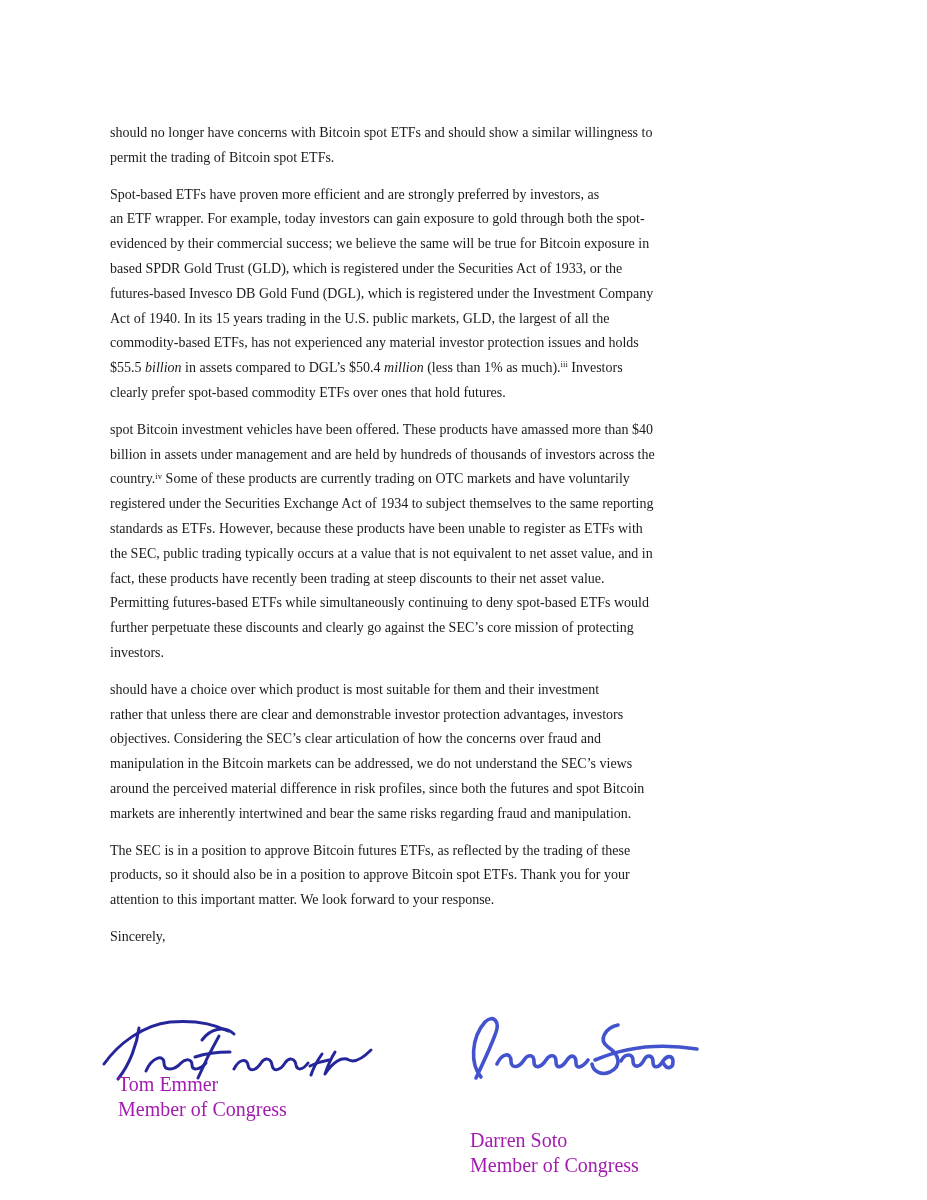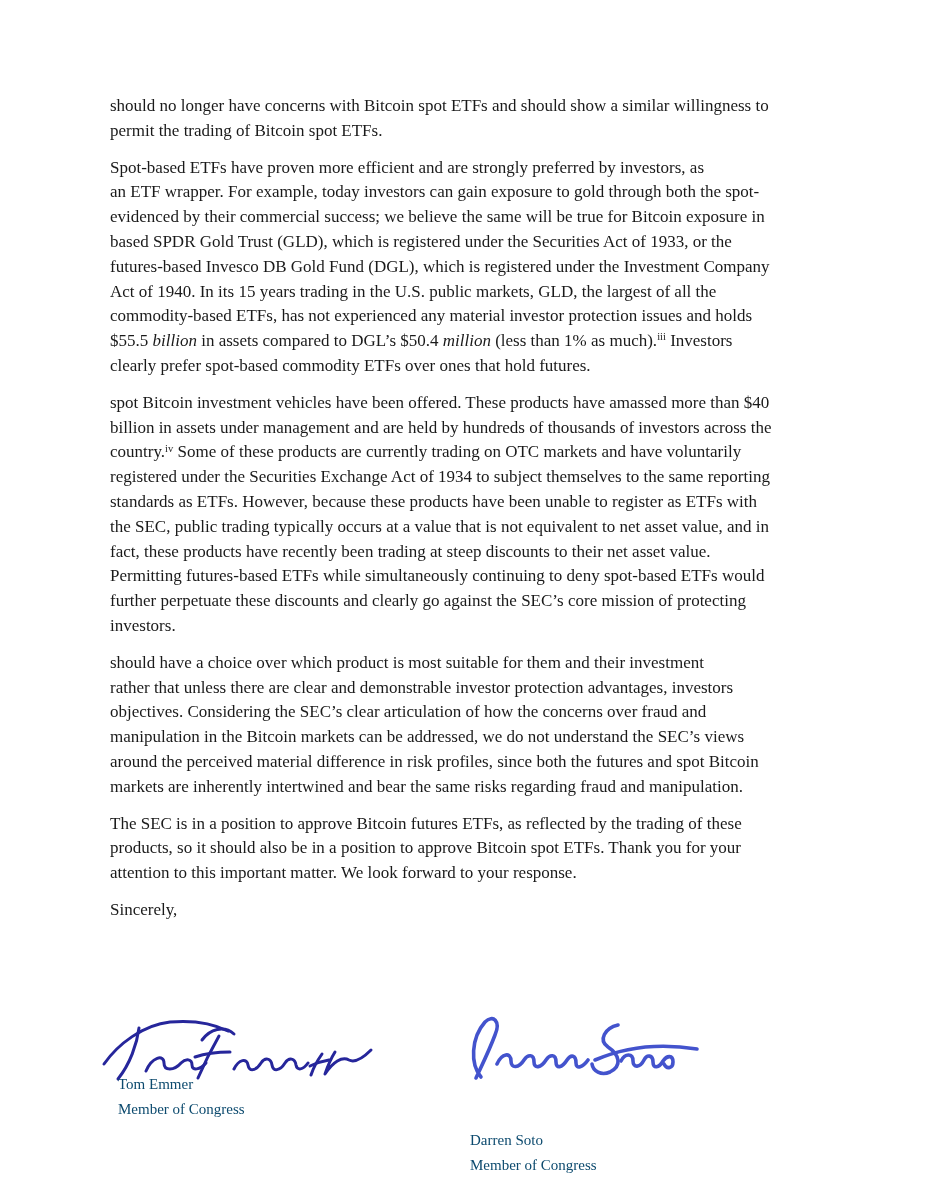--- a/index.html
+++ b/index.html
@@ -8,46 +8,46 @@
     width: 927px;
     height: 1200px;
     background: #ffffff;
     font-family: "Liberation Serif", "DejaVu Serif", serif;
     color: #1a1a1a;
     overflow: hidden;
   }
   .letter-flow {
     position: absolute;
     left: 110px;
-    top: 94px;
+    top: 121px;
     width: 730px;
-    font-size: 17px;
+    font-size: 14px;
     line-height: 24.8px;
   }
   .paragraph { margin: 0 0 12px 0; }
   .line { white-space: nowrap; }
   .line i { }
   .line sup {
     font-size: 0.62em;
     vertical-align: baseline;
     position: relative;
     top: -0.55em;
     line-height: 0;
     margin-top: 48px;
   }
   .closing { margin-top: 8px; }
   .sig-svg { position: absolute; display: block; }
   .sig-svg path { fill: none; stroke-linecap: round; stroke-linejoin: round; }
   #sig-tom { left: 98px; top: 1012px; }
   #sig-darren { left: 455px; top: 1012px; }
   .signer-caption {
     position: absolute;
-    font-size: 15px;
+    font-size: 20px;
     line-height: 24.8px;
-    color: #0c4a6e;
+    color: #a21caf;
   }
   #caption-tom { left: 118px; top: 1072px; }
   #caption-darren { left: 470px; top: 1128px; }
 </style>
 </head>
 <body>
 
 <div class="page">
 
   <div class="letter-flow">

